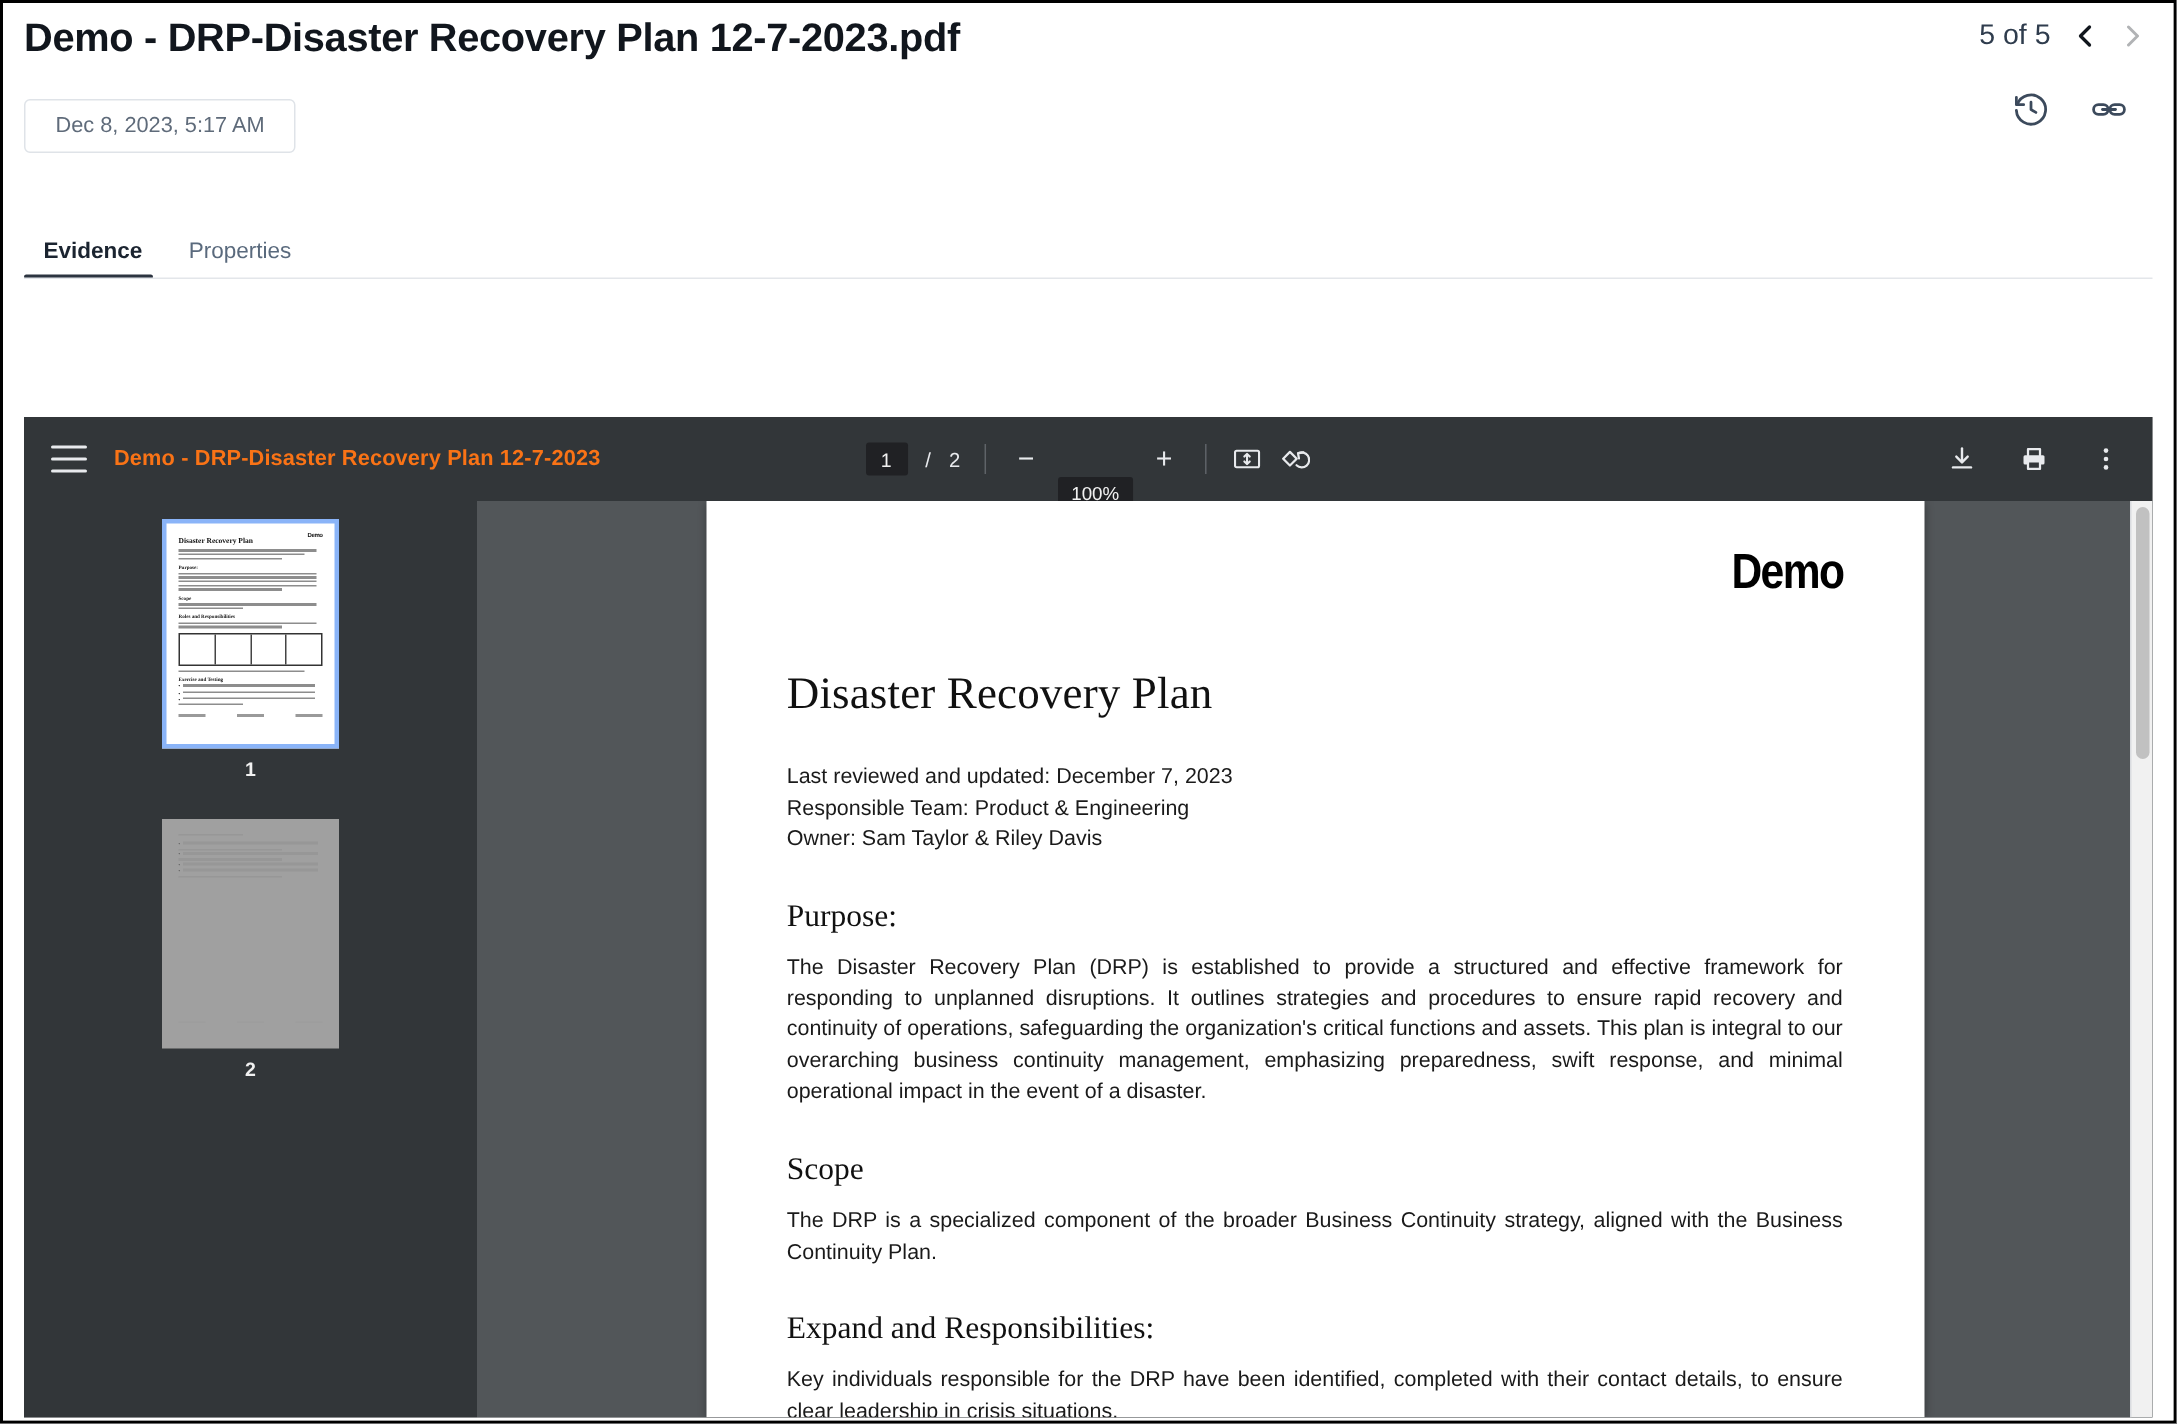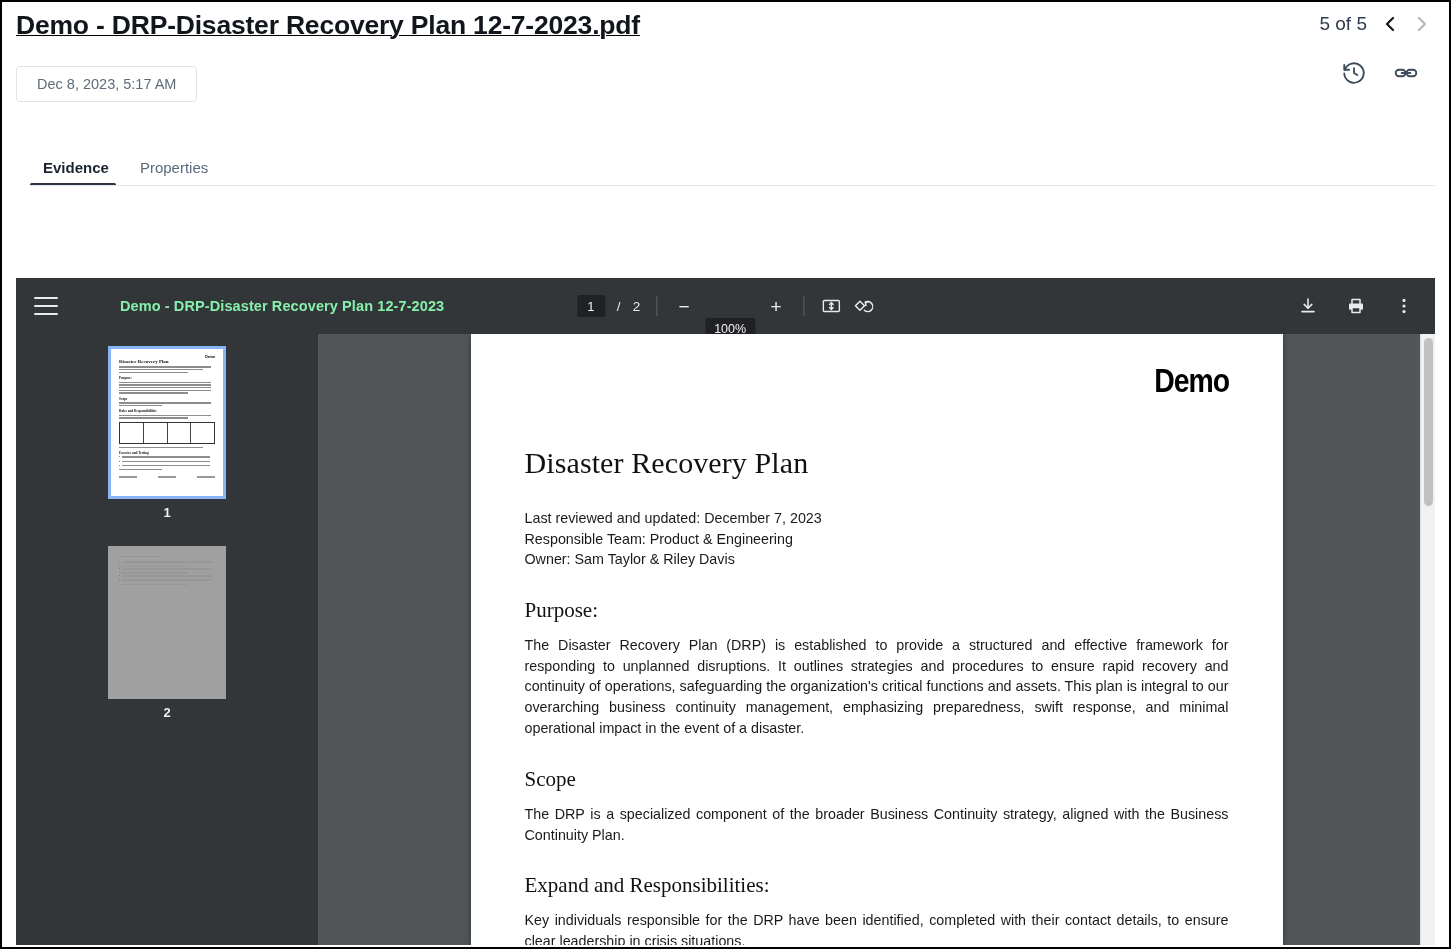--- a/index.html
+++ b/index.html
@@ -29,21 +29,21 @@
   }
 
   .pager {
     position: absolute; top: 9px; right: 14px;
     display: flex; align-items: center; gap: 6px;
   }
   .pager-count { font-size: 19px; color: #2f3c4d; margin-right: 4px; }
   .chev { width: 26px; height: 26px; display:flex; align-items:center; justify-content:center; cursor:pointer; }
   .chev.disabled { opacity: .32; cursor: default; }
 
-  .title-row { padding: 8px 0 0 14px; height: 44px; text-decoration: underline; }
+  .title-row { padding: 8px 0 0 14px; height: 44px; }
   .doc-title {
     font-size: 26.5px; font-weight: 700; color: #11161d;
     letter-spacing: -0.2px; white-space: nowrap;
   }
 
   .header-icons {
     position: absolute; top: 58px; right: 30px;
     display: flex; align-items: center; gap: 26px;
   }
   .hicon { width: 26px; height: 26px; cursor: pointer; color:#3c4a5c; }
@@ -54,21 +54,21 @@
     height: 36px; padding: 0 20px;
     border: 1px solid #dfe3e8; border-radius: 4px;
     font-size: 14.5px; color: #5f6b7a; background:#fff;
     cursor: pointer;
   }
 
   
   .tabs {
     margin-top: 46px; padding-left: 14px;
     display: flex; align-items: flex-end; gap: 0;
-    height: 38px; position: relative; margin-left: 14px;
+    height: 38px; position: relative;
   }
   .tab {
     font-size: 15px; padding: 0 18px 10px 13px;
     color: #5a6a7d; cursor: pointer; position: relative;
   }
   .tab.active { color: #1b2430; font-weight: 700; }
   .tab.active::after {
     content: ""; position: absolute; left: 0; right: 11px; bottom: 0;
     height: 3px; background: #2c3440; border-radius: 2px;
   }
@@ -93,21 +93,21 @@
     background: #525659; overflow: hidden;
   }
   .pdf-toolbar {
     height: 56px; background: #323639;
     display: flex; align-items: center; position: relative;
     color: #f1f1f1;
   }
   .tb-left { display:flex; align-items:center; padding-left: 18px; gap: 18px; }
   .hamburger { width: 24px; height: 18px; display:flex; flex-direction:column; justify-content:space-between; cursor:pointer; }
   .hamburger span { display:block; height:2px; background:#e8eaed; border-radius:1px; }
-  .pdf-name { font-size: 14.5px; font-weight: 700; color:#86efac; white-space: nowrap; letter-spacing:.1px;margin-left:44px;}
+  .pdf-name { font-size: 14.5px; font-weight: 700; color:#f97316; white-space: nowrap; letter-spacing:.1px;}
 
   .tb-center {
     position: absolute; left: 50%; top: 0; transform: translateX(-50%);
     height: 56px; display: flex; align-items: center; gap: 10px;
   }
   .pagebox {
     background: #202124; color:#f1f1f1; border: none; border-radius: 2px;
     width: 28px; height: 22px; text-align: center;
     font-family: "Liberation Sans", sans-serif; font-size: 13px;
     outline: none;

